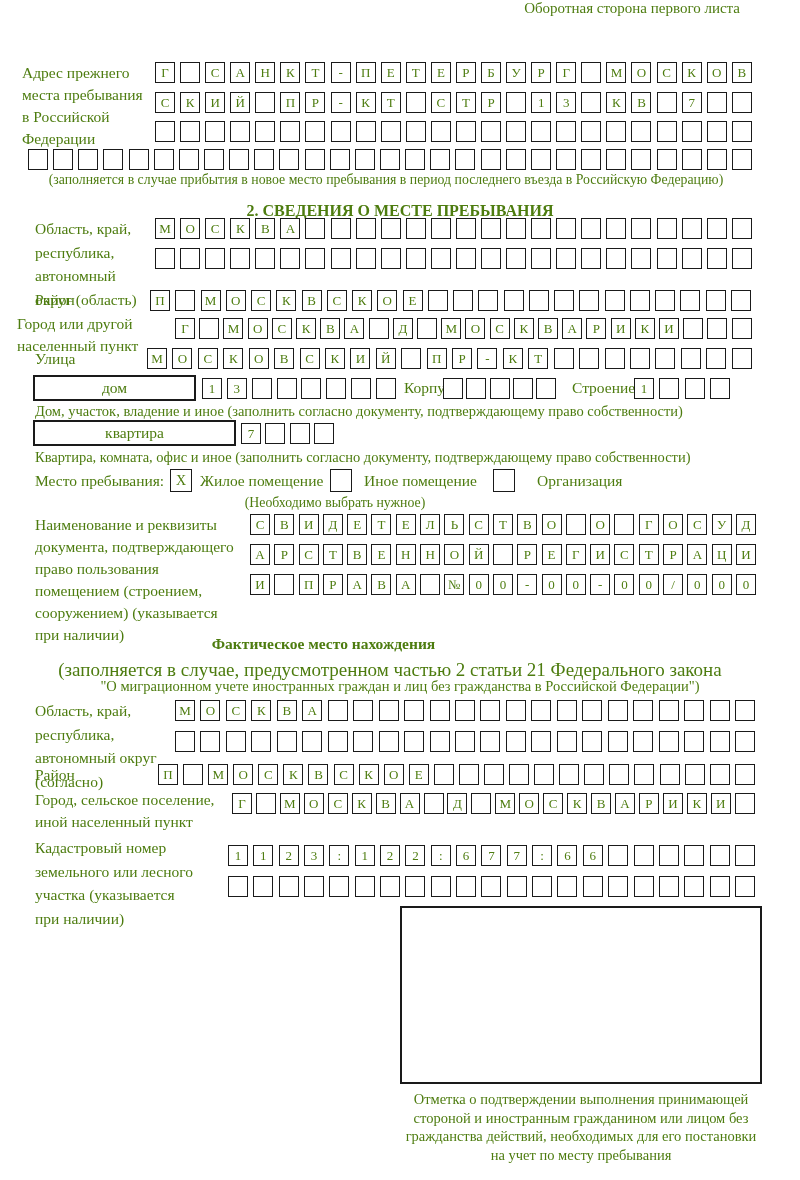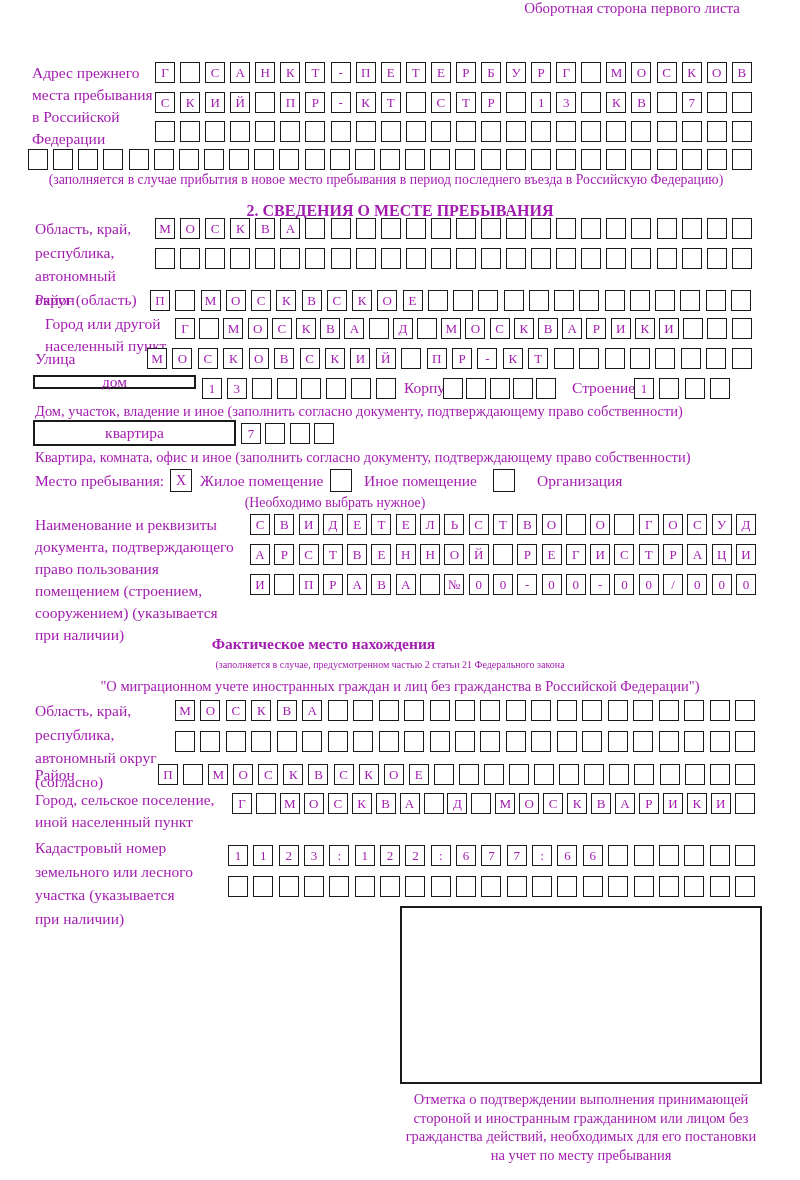--- a/index.html
+++ b/index.html
@@ -1,21 +1,21 @@
 <!DOCTYPE html>
 <html lang="ru"><head>
 <meta charset="utf-8">
 <style>
   html,body{margin:0;padding:0;background:#fff;}
   #form-page{
     position:relative;
     width:800px;height:1180px;
     background:#fff;
     font-family:"Liberation Serif","DejaVu Serif",serif;
-    color:#a21caf;
+    color:#4d7c0f;
     overflow:hidden;
   }
   .abs{position:absolute;}
   .label{font-size:15.5px;line-height:22px;}
   .label-lh23 div{line-height:23.5px;}
   .caption{font-size:14.5px;}
   .note{font-size:13.8px;text-align:center;}
   .title{font-weight:bold;text-align:center;font-size:16px;}
   .cellrow{display:flex;justify-content:space-between;}
   .cell{
@@ -41,21 +41,21 @@
   }
   .center{text-align:center;}
 </style>
 </head>
 <body>
 
 <div id="form-page">
 
   <div class="abs" style="left:0;top:22;width:740px;text-align:right;font-size:15px;">Оборотная сторона первого листа</div>
 
-  <div class="abs label" style="left:32px;top:62px;">
+  <div class="abs label" style="left:22px;top:62px;">
       <div>Адрес прежнего</div>
       <div>места пребывания</div>
       <div>в Российской</div>
       <div>Федерации</div>
     </div>
   <div class="abs cellrow" style="left:155px;top:62px;width:597px;">
       <span class="cell">Г</span>
       <span class="cell"></span>
       <span class="cell">С</span>
       <span class="cell">А</span>
@@ -247,21 +247,21 @@
       <span class="cell"></span>
       <span class="cell"></span>
       <span class="cell"></span>
       <span class="cell"></span>
       <span class="cell"></span>
       <span class="cell"></span>
       <span class="cell"></span>
       <span class="cell"></span>
     </div>
 
-  <div class="abs label" style="left:45px;top:313px;">
+  <div class="abs label" style="left:17px;top:313px;">
       <div>Город или другой</div>
       <div>населенный пункт</div>
     </div>
   <div class="abs cellrow" style="left:175px;top:318px;width:577px;">
       <span class="cell">Г</span>
       <span class="cell"></span>
       <span class="cell">М</span>
       <span class="cell">О</span>
       <span class="cell">С</span>
       <span class="cell">К</span>
@@ -306,21 +306,21 @@
       <span class="cell"></span>
       <span class="cell"></span>
       <span class="cell"></span>
       <span class="cell"></span>
       <span class="cell"></span>
       <span class="cell"></span>
       <span class="cell"></span>
       <span class="cell"></span>
     </div>
 
-  <div class="abs bigbox" style="left:33px;top:375px;width:163px;height:14px;">дом</div>
+  <div class="abs bigbox" style="left:33px;top:375px;width:163px;height:26px;">дом</div>
   <div class="abs cellrow" style="left:202px;top:378px;width:194px;">
       <span class="cell">1</span>
       <span class="cell">3</span>
       <span class="cell"></span>
       <span class="cell"></span>
       <span class="cell"></span>
       <span class="cell"></span>
       <span class="cell"></span>
       <span class="cell"></span>
     </div>
@@ -431,21 +431,21 @@
       <span class="cell">-</span>
       <span class="cell">0</span>
       <span class="cell">0</span>
       <span class="cell">/</span>
       <span class="cell">0</span>
       <span class="cell">0</span>
       <span class="cell">0</span>
     </div>
 
   <div class="abs title" style="left:0;top:635px;width:647px;font-size:15.5px;">Фактическое место нахождения</div>
-  <div class="abs note" style="left:0;top:659px;width:780px;font-size:10px;">(заполняется в случае, предусмотренном частью 2 статьи 21 Федерального закона</div>
+  <div class="abs note" style="left:0;top:659px;width:780px;font-size:19px;">(заполняется в случае, предусмотренном частью 2 статьи 21 Федерального закона</div>
   <div class="abs note" style="left:0;top:678px;width:800px;font-size:14.5px;">"О миграционном учете иностранных граждан и лиц без гражданства в Российской Федерации")</div>
 
   <div class="abs label label-lh23" style="left:35px;top:699px;">
       <div>Область, край,</div>
       <div>республика,</div>
       <div>автономный округ</div>
       <div>(согласно)</div>
     </div>
   <div class="abs cellrow" style="left:175px;top:700px;width:580px;">
       <span class="cell">М</span>

